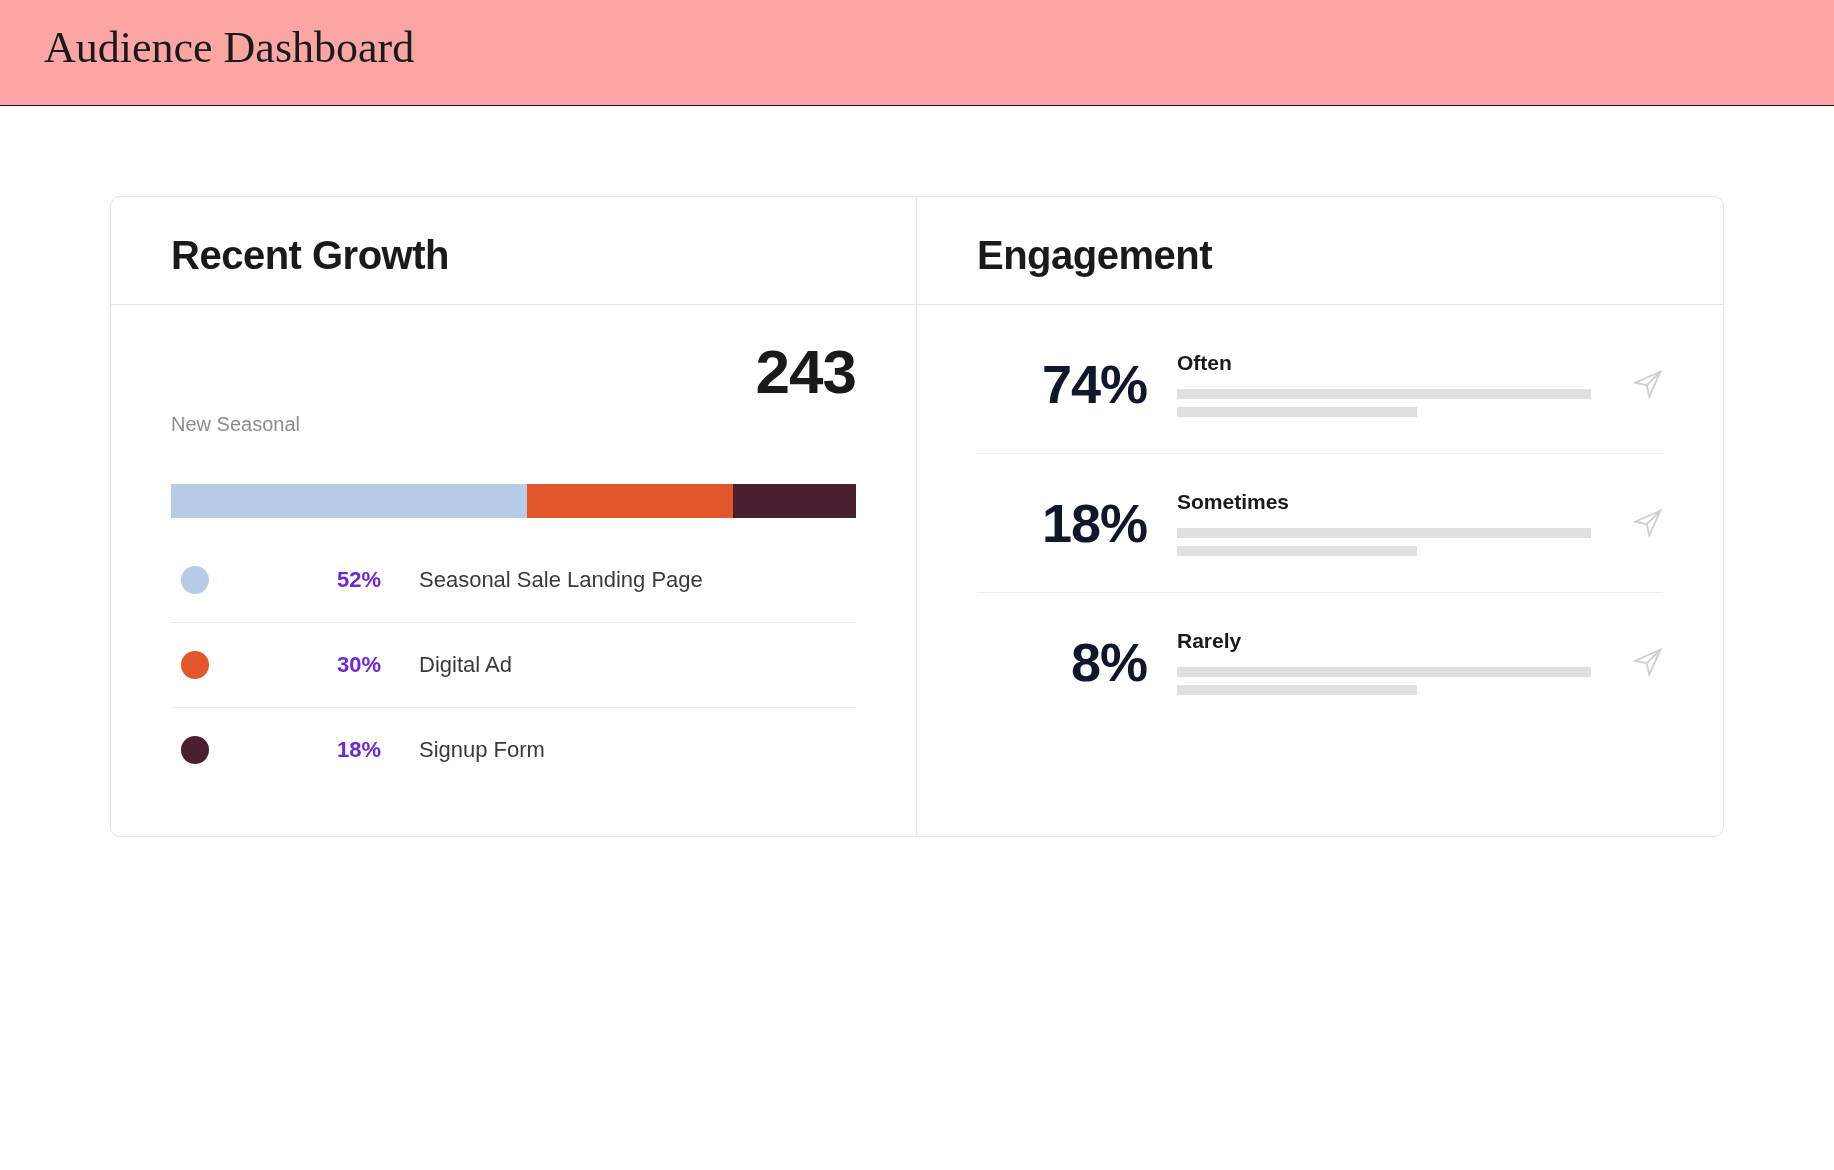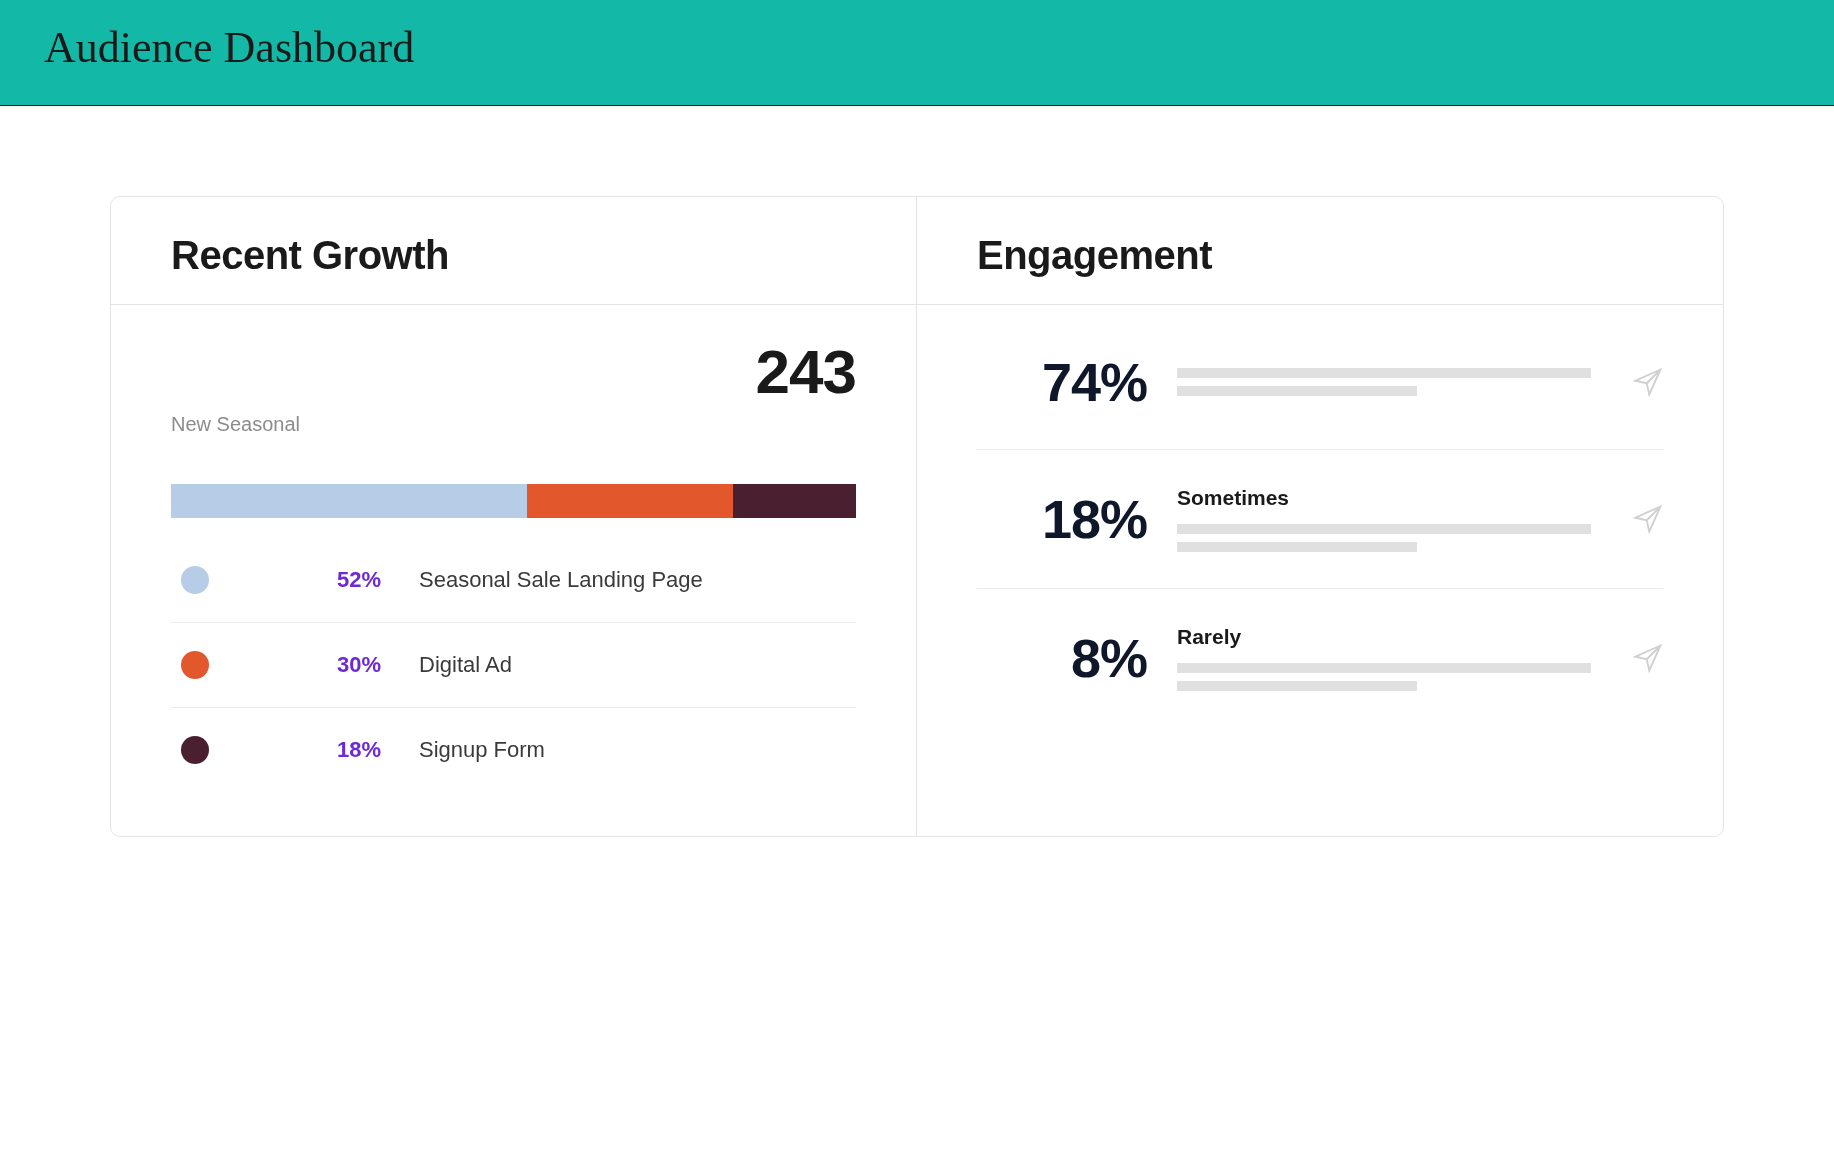--- a/index.html
+++ b/index.html
@@ -9,21 +9,21 @@
     }
     
     body {
       font-family: -apple-system, BlinkMacSystemFont, "Helvetica Neue", Arial, sans-serif;
       background: #ffffff;
       width: 1834px;
       height: 1170px;
     }
     
     .header-bar {
-      background: #14b8a6;
+      background: #fca5a5;
       padding: 22px 44px 32px 44px;
       border-bottom: 1px solid #1a1a1a;
     }
     
     .header-title {
       font-family: Georgia, "Times New Roman", serif;
       font-size: 44px;
       font-weight: 400;
       color: #1a1a1a;
     }
@@ -254,20 +254,21 @@
     <div class="panel panel-right">
       <div class="panel-header">
         <div class="panel-title">Engagement</div>
       </div>
 
       <div class="engagement-list">
 
         <div class="engagement-row">
           <div class="engagement-percent">74%</div>
           <div class="engagement-details">
+            <div class="engagement-label">Often</div>
             <div class="placeholder-lines">
               <div class="placeholder-line long"></div>
               <div class="placeholder-line short"></div>
             </div>
           </div>
           <div class="send-icon">
             <svg viewBox="0 0 24 24">
                 <path d="M22 2 L2 11 L11 13 L13 22 Z M11 13 L22 2"></path>
               </svg>
           </div>

